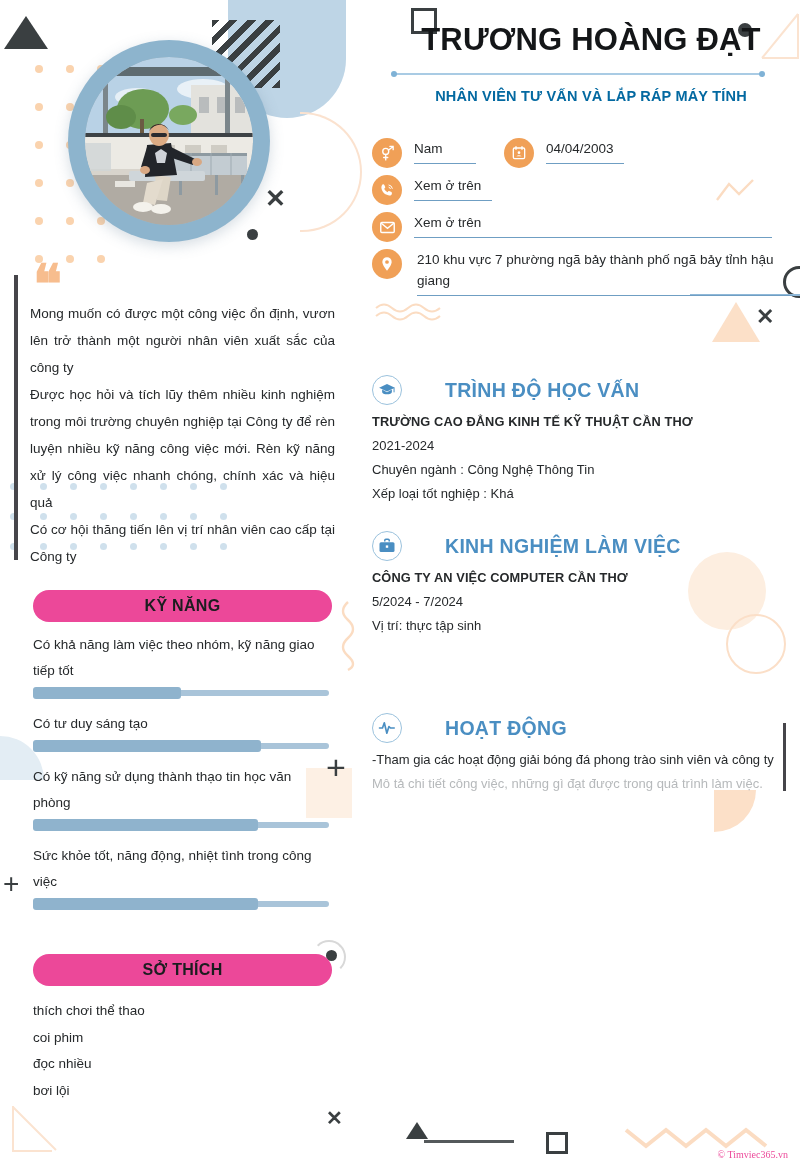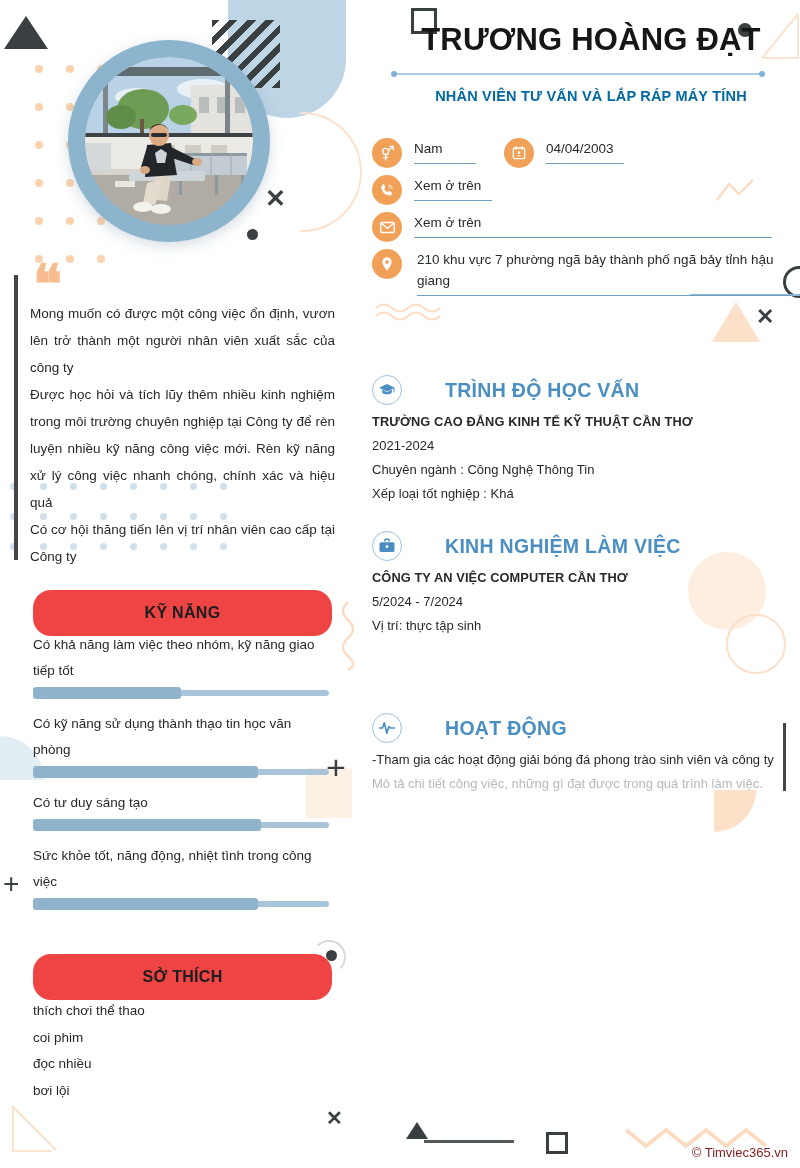--- a/index.html
+++ b/index.html
@@ -129,22 +129,22 @@
     font-family: "Liberation Serif", serif; line-height: 1;
   }
   .objective {
     position: absolute; left: 30px; top: 300px; width: 305px;
     font-size: 13.5px; color: #26292b; line-height: 27px;
     text-align: justify;
   }
   .objective p { margin: 0; }
 
   .pill {
-    position: absolute; left: 33px; width: 299px; height: 46px;
-    background: #ef4444; border-radius: 18px;
+    position: absolute; left: 33px; width: 299px; height: 32px;
+    background: #ec4899; border-radius: 18px;
     display: flex; align-items: center; justify-content: center;
     font-size: 16px; font-weight: 700; color: #1b1d1f;
     letter-spacing: .3px;
   }
   .pill-skills { top: 590px; }
   .pill-hobby  { top: 954px; }
 
   .skill-list { position: absolute; left: 33px; top: 632px; width: 296px; }
   .skill-item { margin-bottom: 15px; }
   .skill-label {
@@ -230,22 +230,22 @@
   .sec-exp  { top: 531px; }
   .sec-act  { top: 713px; }
 
   .rail-dark {
     position: absolute; left: 783px; top: 723px;
     width: 3px; height: 68px; background: #46454a;
   }
 
   .footer-credit {
     position: absolute; right: 12px; bottom: 8px;
-    font-family: Liberation Sans, sans-serif;
-    font-size: 13px; color: #7f1d1d;
+    font-family: Liberation Serif, serif;
+    font-size: 10px; color: #ec4899;
   }
 </style>
 </head>
 <body>
 
 <div id="page">
 
   <div class="deco tri-dark" style="left:4px; top:16px;"></div>
 
   <div class="deco blue-halfdisc" style="left:228px; top:0;"></div>
@@ -467,29 +467,29 @@
     <div class="pill pill-skills">KỸ NĂNG</div>
 
     <div class="skill-list">
       <div class="skill-item">
         <div class="skill-label">Có khả năng làm việc theo nhóm, kỹ năng giao tiếp tốt</div>
         <div class="bar-track">
           <div class="bar-fill" style="width:50%"></div>
         </div>
       </div>
       <div class="skill-item">
+        <div class="skill-label">Có tư duy sáng tạo</div>
+        <div class="bar-track">
+          <div class="bar-fill" style="width:77%"></div>
+        </div>
+      </div>
+      <div class="skill-item">
         <div class="skill-label">Có kỹ năng sử dụng thành thạo tin học văn phòng</div>
         <div class="bar-track">
           <div class="bar-fill" style="width:76%"></div>
-        </div>
-      </div>
-      <div class="skill-item">
-        <div class="skill-label">Có tư duy sáng tạo</div>
-        <div class="bar-track">
-          <div class="bar-fill" style="width:77%"></div>
         </div>
       </div>
       <div class="skill-item">
         <div class="skill-label">Sức khỏe tốt, năng động, nhiệt tình trong công việc</div>
         <div class="bar-track">
           <div class="bar-fill" style="width:76%"></div>
         </div>
       </div>
     </div>
 

